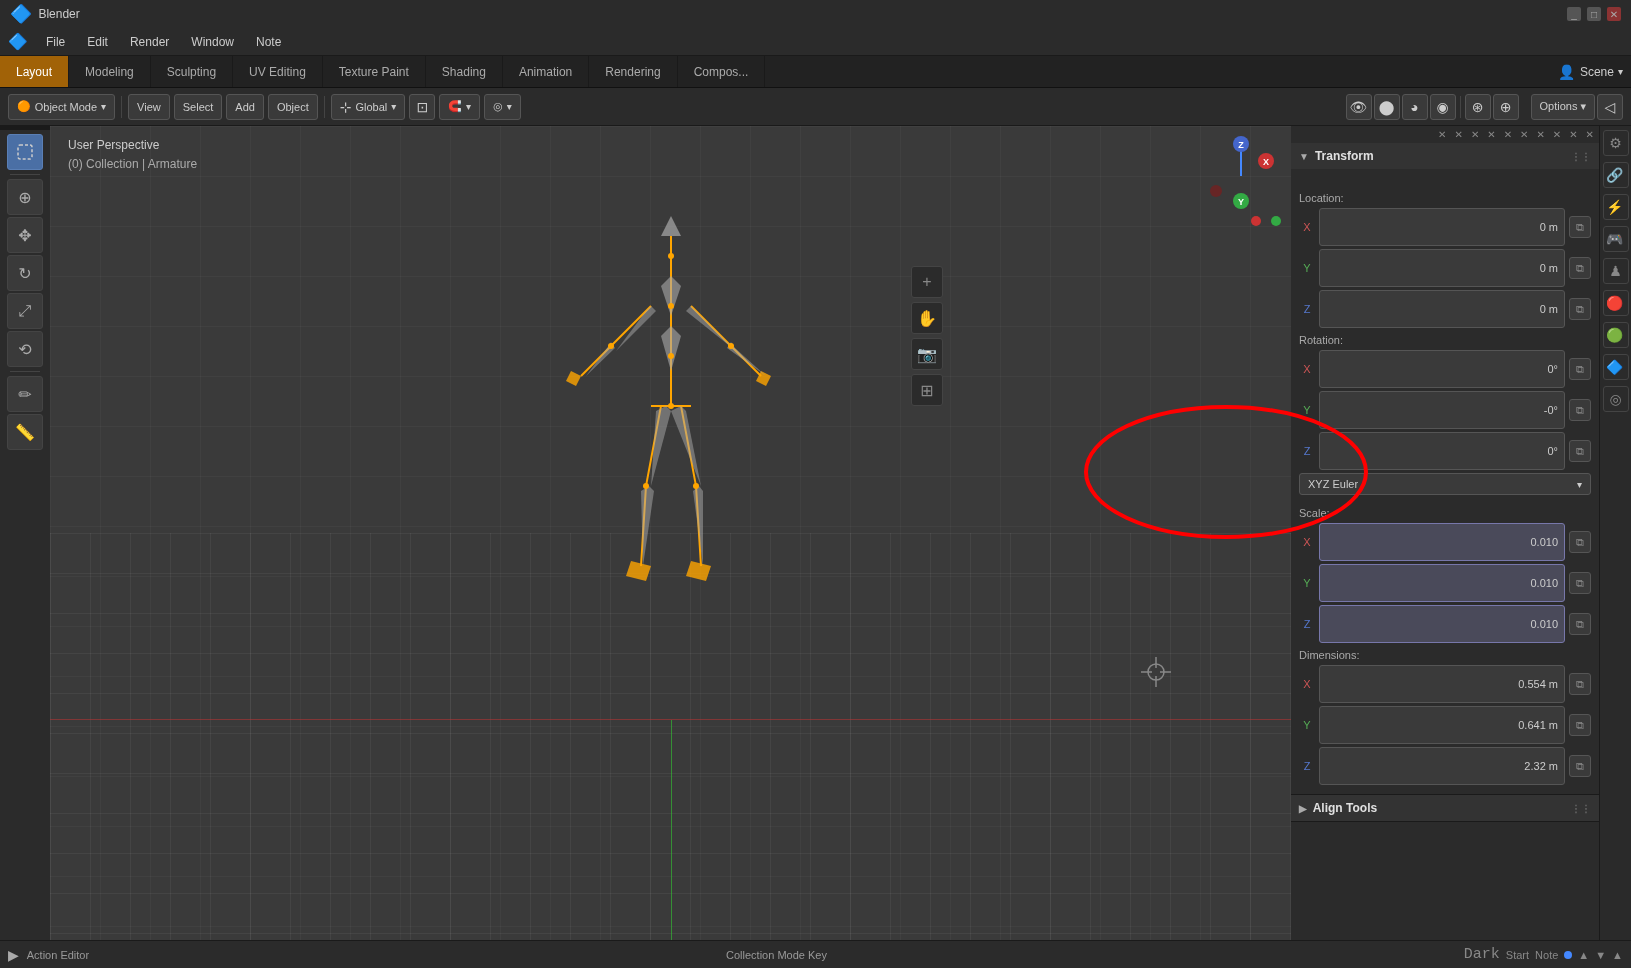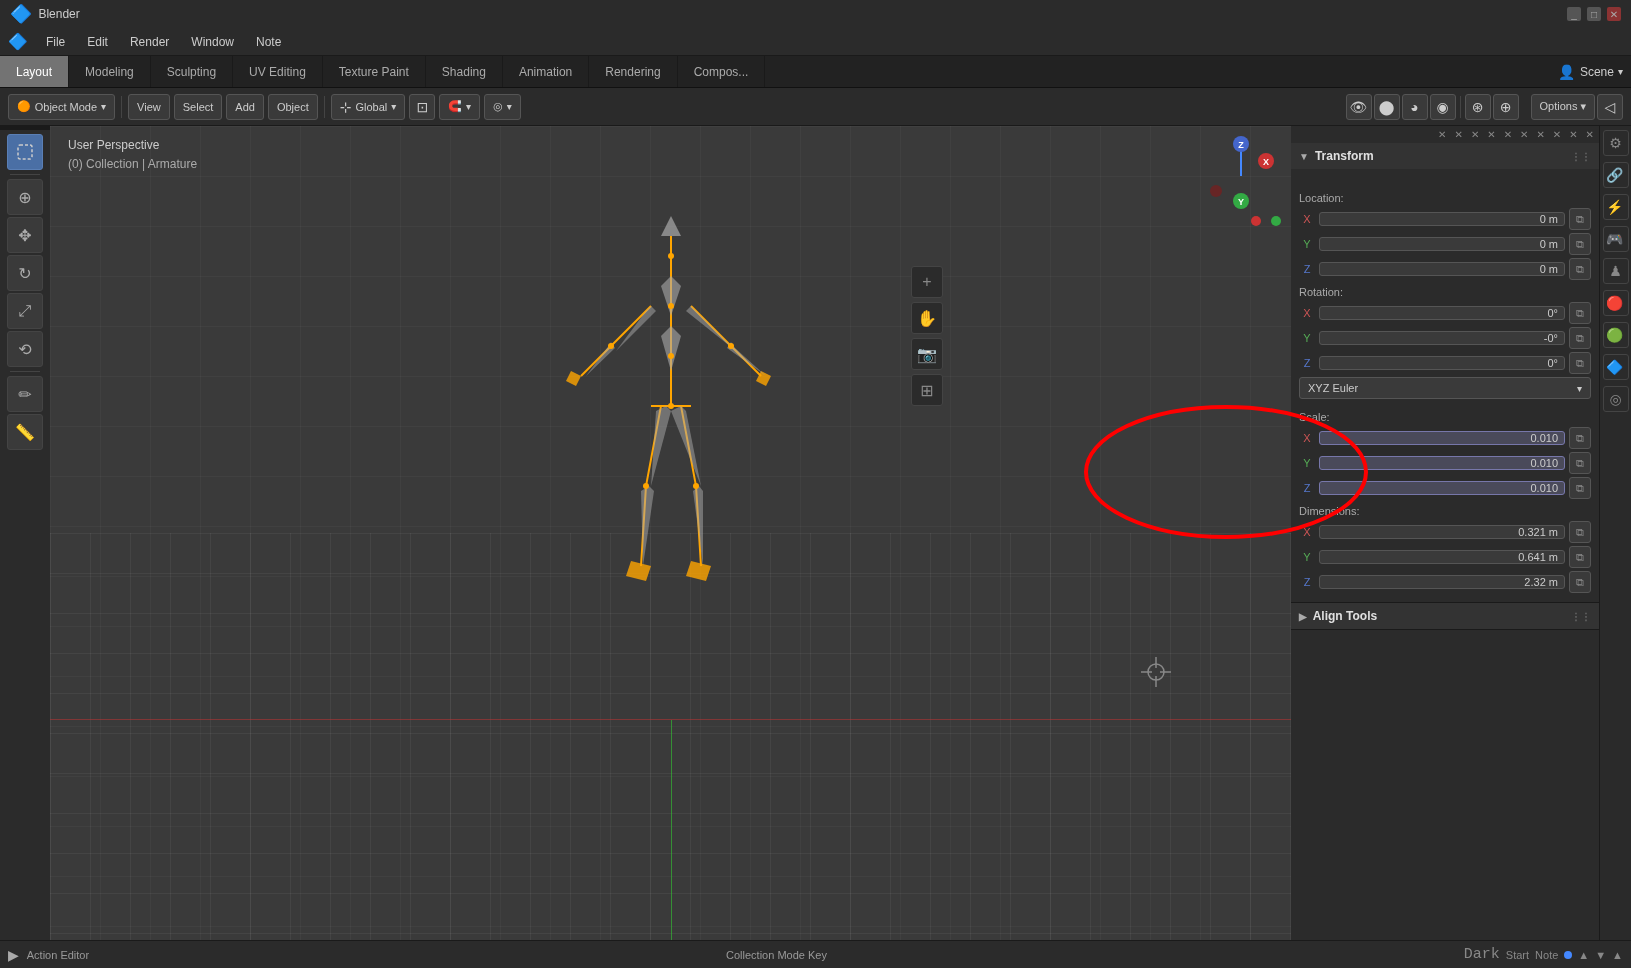--- a/index.html
+++ b/index.html
@@ -86,21 +86,21 @@
     .ws-tab {
       padding: 0 16px;
       display: flex;
       align-items: center;
       cursor: pointer;
       font-size: 12px;
       color: #aaaaaa;
       border-right: 1px solid #1a1a1a;
     }
     .ws-tab.active {
-      background: #737373;
+      background: #a16207;
       color: #ffffff;
     }
 
     
     #left-toolbar {
       position: absolute;
       top: 130px;
       left: 0;
       width: 50px;
       background: #2b2b2b;
@@ -296,21 +296,21 @@
       gap: 4px;
     }
     .prop-label {
       color: #aaaaaa;
       font-size: 11px;
       width: 16px;
       text-align: center;
     }
     .prop-field {
       flex: 1;
-      height: 14px;
+      height: 38px;
       background: #3a3a3a;
       border: 1px solid #555;
       border-radius: 3px;
       color: #cccccc;
       font-size: 11px;
       padding: 0 6px;
       display: flex;
       align-items: center;
       justify-content: flex-end;
       cursor: text;
@@ -799,21 +799,21 @@
         <div class="prop-field highlighted">
           <span>0.010</span>
         </div>
         <div class="prop-copy-btn">⧉</div>
       </div>
 
       <div class="section-label" style="margin-top:6px;">Dimensions:</div>
       <div class="prop-row">
         <span class="prop-label" style="color:#cc5555;">X</span>
         <div class="prop-field">
-          <span>0.321 m</span>
+          <span>0.554 m</span>
         </div>
         <div class="prop-copy-btn">⧉</div>
       </div>
       <div class="prop-row">
         <span class="prop-label" style="color:#55aa55;">Y</span>
         <div class="prop-field">
           <span>0.641 m</span>
         </div>
         <div class="prop-copy-btn">⧉</div>
       </div>

